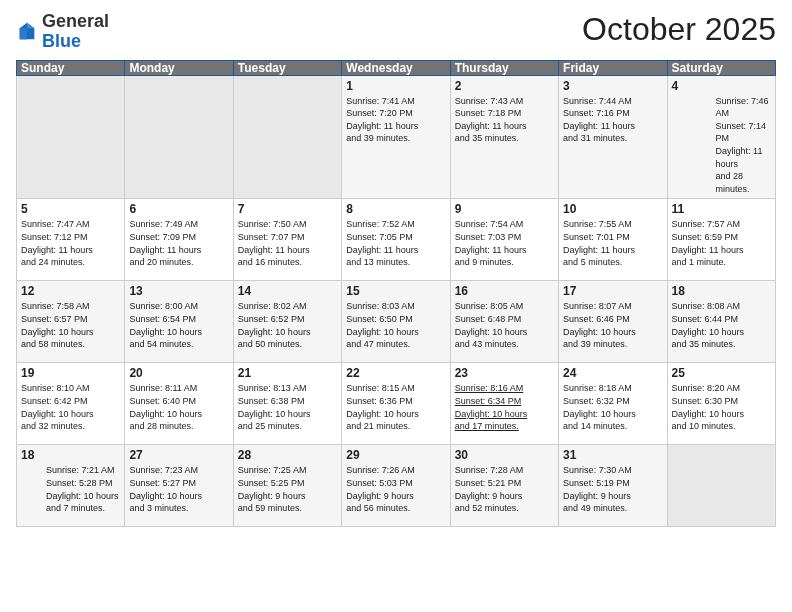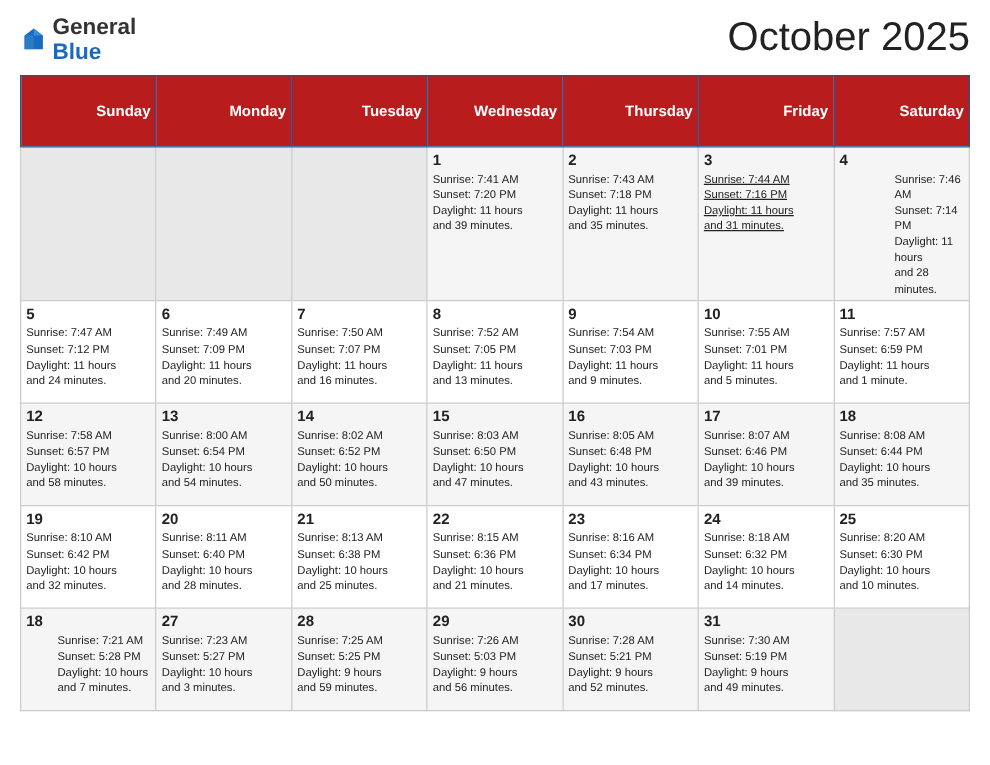--- a/index.html
+++ b/index.html
@@ -53,26 +53,26 @@
       color: #444;
     }
     .calendar {
       flex: 1;
       border: 1px solid #ccc;
       border-collapse: collapse;
       width: 100%;
       table-layout: fixed;
     }
     .calendar thead tr th {
-      background-color: #b91c1c;
+      background-color: #737373;
       color: #fff;
       font-size: 12px;
       font-weight: bold;
-      padding: 21px 4px;
-      text-align: right;
+      padding: 0 4px;
+      text-align: left;
       border: 1px solid #1a5a9a;
     }
     .calendar tbody tr td {
       border: 1px solid #ccc;
       vertical-align: top;
       padding: 3px 4px;
       font-size: 9.5px;
       color: #222;
       height: 82px;
       background: #fff;
@@ -145,21 +145,21 @@
           </td>
           <td>
             <span class="day-number">2</span>
             <div class="day-info" style="white-space: pre-line;">Sunrise: 7:43 AM
 Sunset: 7:18 PM
 Daylight: 11 hours
 and 35 minutes.</div>
           </td>
           <td>
             <span class="day-number">3</span>
-            <div class="day-info" style="white-space: pre-line; text-decoration: underline;">Sunrise: 7:44 AM
+            <div class="day-info" style="white-space: pre-line;">Sunrise: 7:44 AM
 Sunset: 7:16 PM
 Daylight: 11 hours
 and 31 minutes.</div>
           </td>
           <td>
             <span class="day-number">4</span>
             <div class="day-info" style="white-space: pre-line; margin-left: 44px;">Sunrise: 7:46 AM
 Sunset: 7:14 PM
 Daylight: 11 hours
 and 28 minutes.</div>
@@ -291,21 +291,21 @@
           </td>
           <td>
             <span class="day-number">22</span>
             <div class="day-info" style="white-space: pre-line;">Sunrise: 8:15 AM
 Sunset: 6:36 PM
 Daylight: 10 hours
 and 21 minutes.</div>
           </td>
           <td>
             <span class="day-number">23</span>
-            <div class="day-info" style="white-space: pre-line;">Sunrise: 8:16 AM
+            <div class="day-info" style="white-space: pre-line; text-decoration: underline;">Sunrise: 8:16 AM
 Sunset: 6:34 PM
 Daylight: 10 hours
 and 17 minutes.</div>
           </td>
           <td>
             <span class="day-number">24</span>
             <div class="day-info" style="white-space: pre-line;">Sunrise: 8:18 AM
 Sunset: 6:32 PM
 Daylight: 10 hours
 and 14 minutes.</div>

